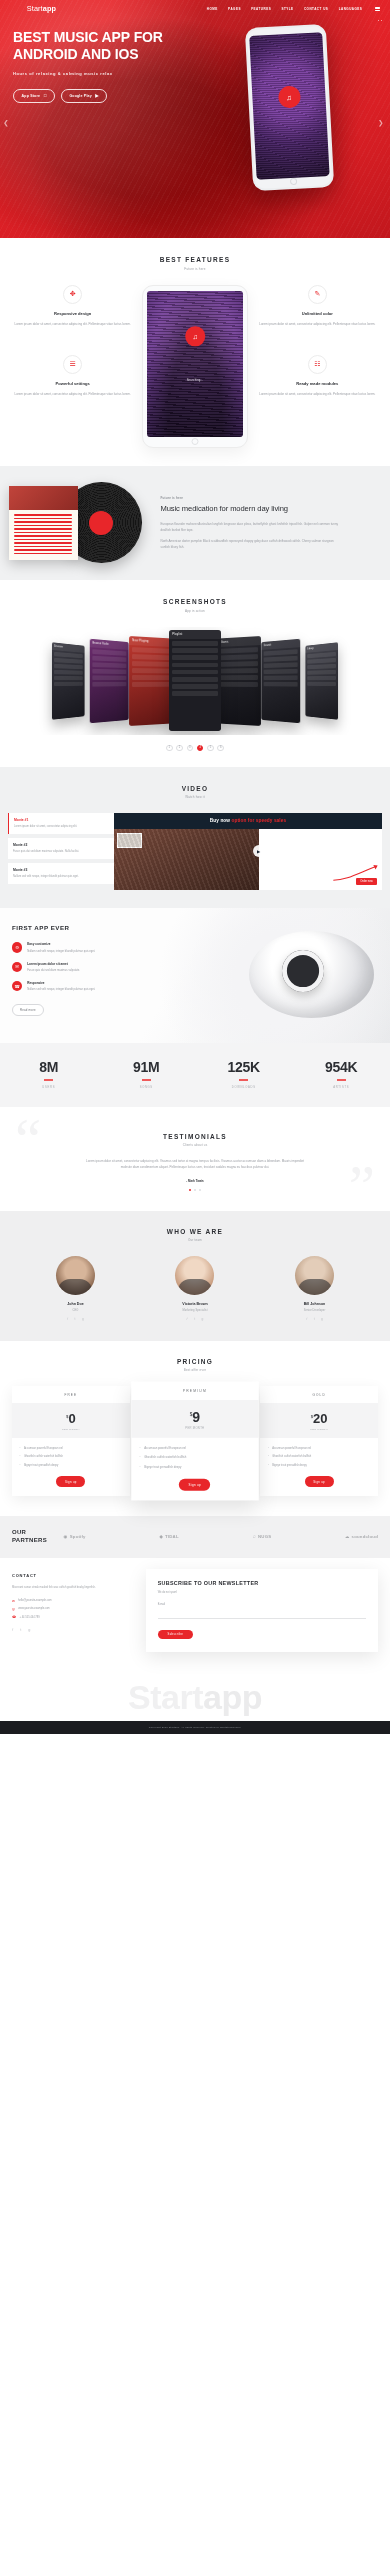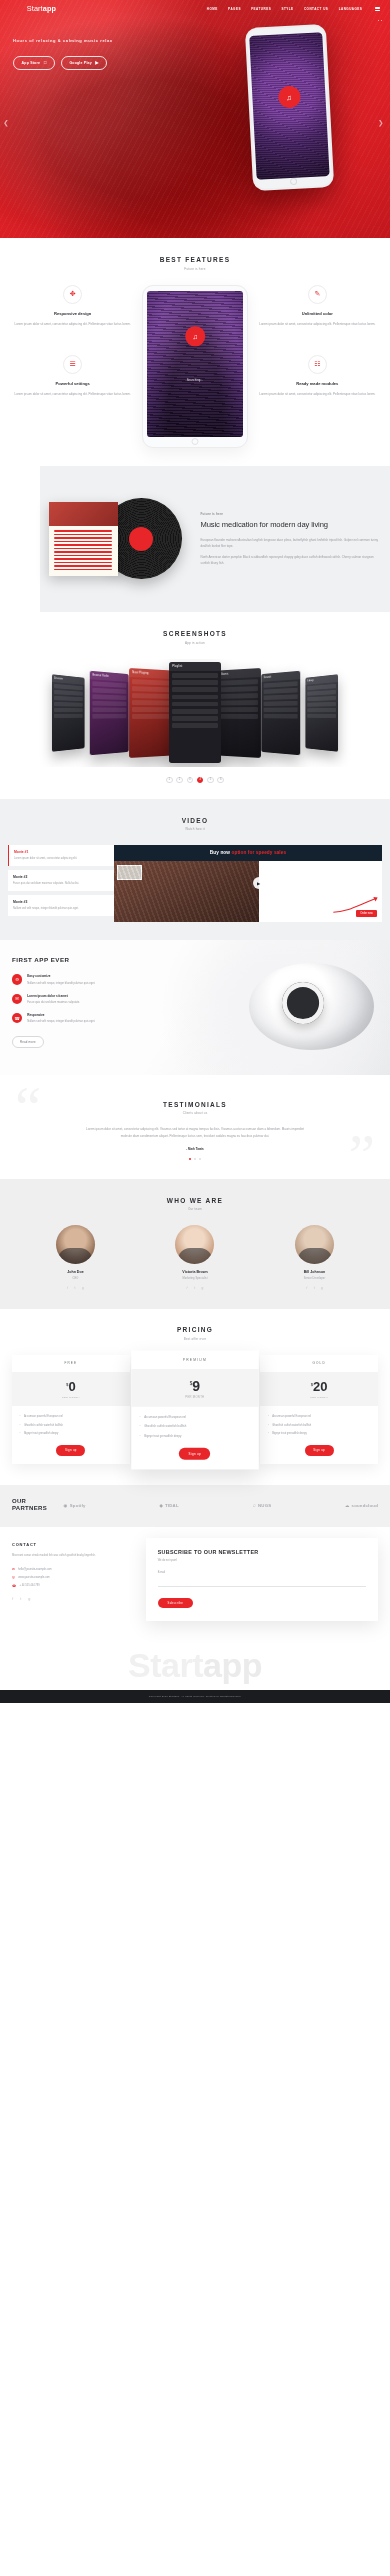--- a/index.html
+++ b/index.html
@@ -130,21 +130,21 @@
     width:19.5px;height:19.5px;border-radius:50%;background:#e8262a;z-index:3;
     display:flex;align-items:center;justify-content:center;color:#fff;font-size:7px;
   }
   .feat-phone .searching{
     position:absolute;left:50%;top:60%;transform:translateX(-50%);
     color:rgba(255,255,255,.85);font-size:2.7px;letter-spacing:0.2px;z-index:3;
   }
   .feat-phone .chin{position:absolute;left:50%;bottom:2.2px;transform:translateX(-50%);width:7px;height:7px;border:0.5px solid #e2e4e6;border-radius:50%;}
 
   
-  .mm { background: #f0f1f2; padding: 32px 0; margin-left: 40px; }
+  .mm { background: #f0f1f2; padding: 16px 0; }
   .mm-row { display: flex; align-items: center; gap: 9.8px; padding: 0 8.7px; }
   .mm-art { width: 142px; height: 82px; position: relative; flex: 0 0 auto; }
   .mm-vinyl{
     position:absolute;left:52px;top:0;width:81px;height:81px;border-radius:50%;
     background: repeating-radial-gradient(circle at 50% 50%, #141414 0 0.5px, #262626 0.5px 1.6px);
     box-shadow: 0 5.4px 13px rgba(0,0,0,.25);
   }
   .mm-vinyl:after{content:"";position:absolute;left:50%;top:50%;transform:translate(-50%,-50%);width:24px;height:24px;border-radius:50%;background:#e8262a;}
   .mm-sleeve{
     position:absolute;left:0;top:4.3px;width:69px;height:74px;background:#fdfaf2;
@@ -357,20 +357,21 @@
     <div class="hero-arrow" style="right:3.3px">❯</div>
 
     <div class="hero-phone">
       <div class="scr">
           <div class="knob">♫</div>
         </div>
       <div class="chin"></div>
     </div>
 
     <div class="hero-inner">
+      <h1 class="hero-title">BEST MUSIC APP FOR ANDROID AND IOS</h1>
       <div class="hero-sub">Hours of relaxing &amp; calming music relax</div>
       <div class="hero-btns">
         <div class="hbtn">
           <span>App Store</span>
           <span class="gl"></span>
         </div>
         <div class="hbtn">
           <span>Google Play</span>
           <span class="gl">▶</span>
         </div>
@@ -612,20 +613,42 @@
         <div class="fa-ic">☎</div>
         <div>
           <h5>Responsive</h5>
           <p>Nullam sed velit neque, integer blandit pulvinar quis eget.</p>
         </div>
       </div>
       <div class="fa-btn">Read more</div>
     </div>
   </section>
 
+  <section class="counters">
+    <div class="cnt">
+      <div class="num">8M</div>
+      <div class="dash"></div>
+      <div class="lbl">USERS</div>
+    </div>
+    <div class="cnt">
+      <div class="num">91M</div>
+      <div class="dash"></div>
+      <div class="lbl">SONGS</div>
+    </div>
+    <div class="cnt">
+      <div class="num">125K</div>
+      <div class="dash"></div>
+      <div class="lbl">DOWNLOADS</div>
+    </div>
+    <div class="cnt">
+      <div class="num">954K</div>
+      <div class="dash"></div>
+      <div class="lbl">ARTISTS</div>
+    </div>
+  </section>
 
   <section class="testi">
     <div class="quote-bg l">“</div>
     <div class="quote-bg r">”</div>
     <div class="sec-title">TESTIMONIALS</div>
     <div class="sec-sub">Clients about us</div>
     <div class="testi-body">Lorem ipsum dolor sit amet, consectetur adipiscing elit. Vivamus sed tortor at magna tempus facilisis. Vivamus auctor accumsan diam a bibendum. Mauris imperdiet molestie diam condimentum aliquet. Pellentesque luctus sem, tincidunt sodales magna eu faucibus pulvinar dui.</div>
     <div class="testi-name">- Mark Twain</div>
     <div class="testi-dots">
         <i class="on"></i>

